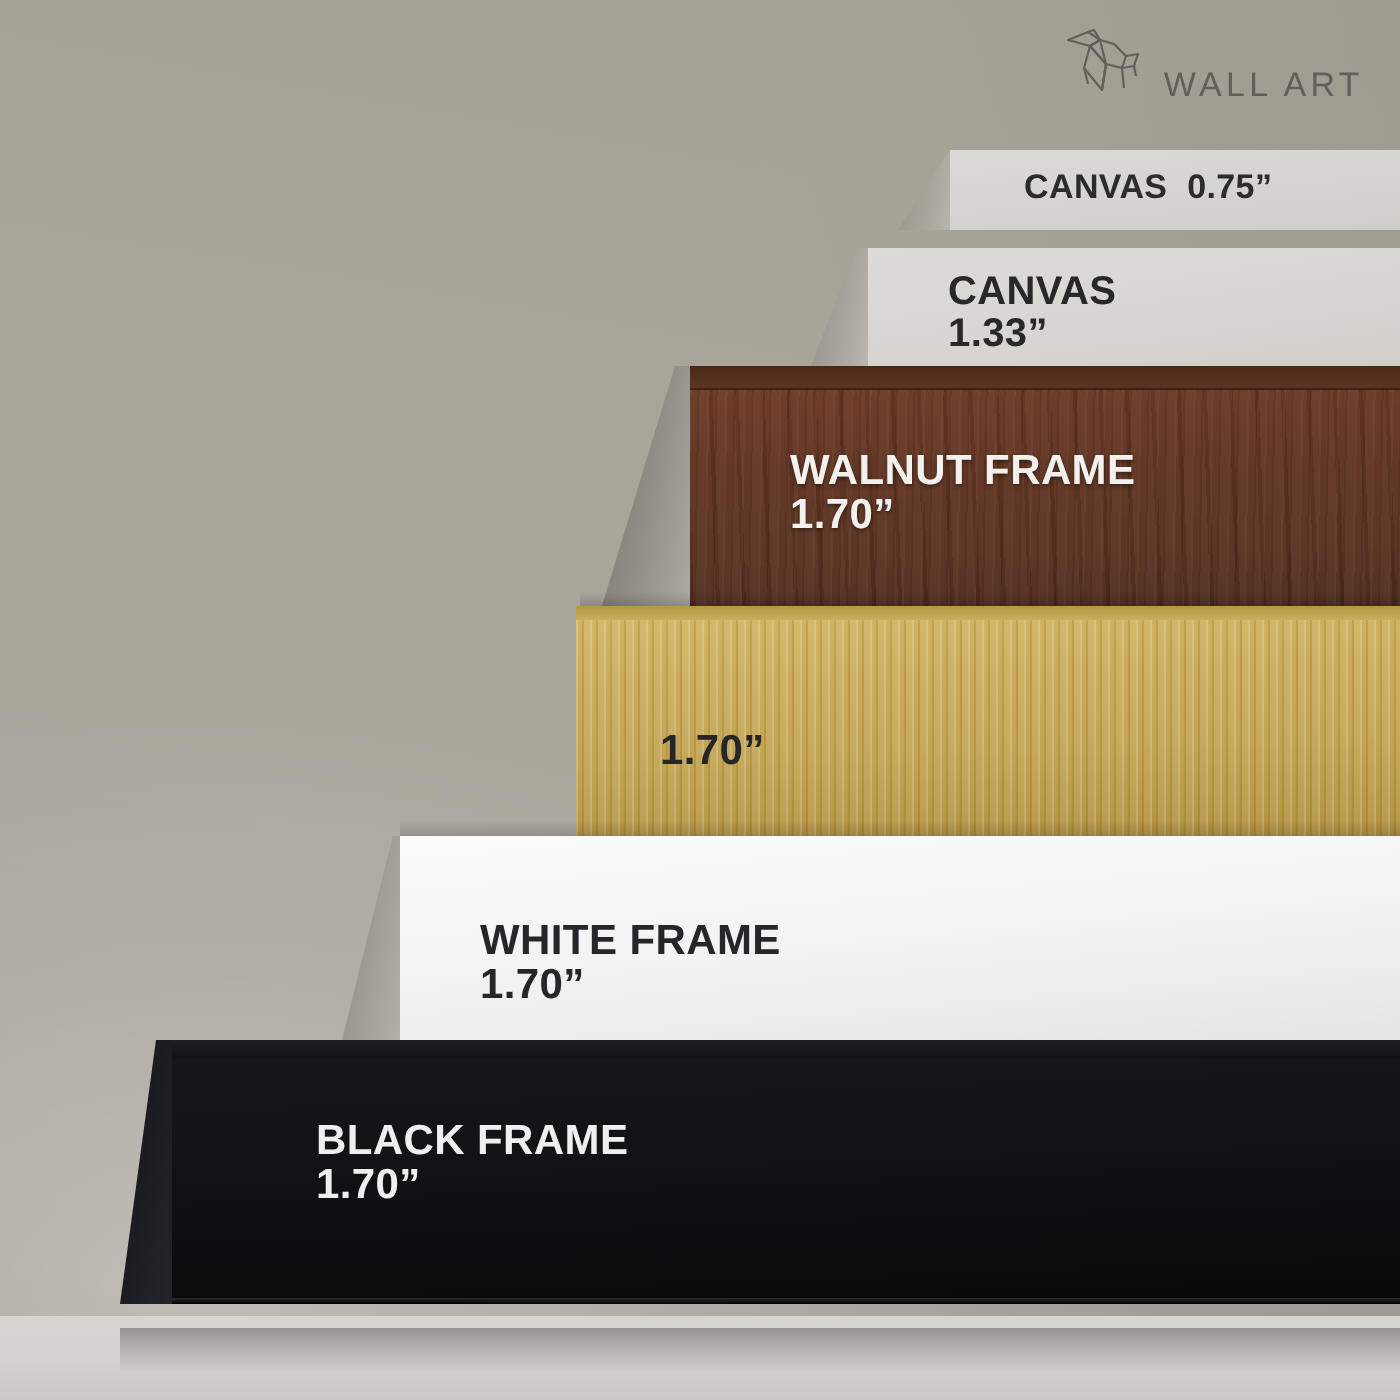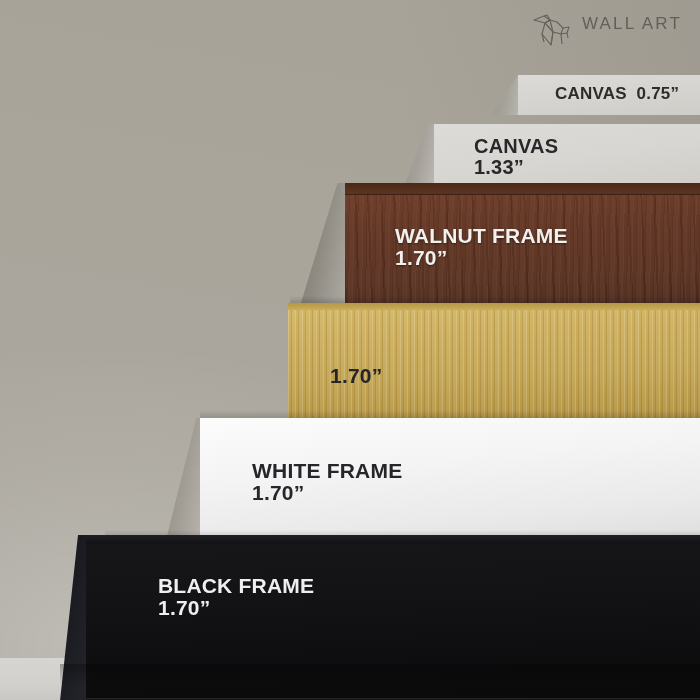--- a/index.html
+++ b/index.html
@@ -60,21 +60,21 @@
   .slab .label {
     position: absolute;
     font-weight: bold;
     letter-spacing: 0.2px;
     line-height: 1.06;
     white-space: pre;
   }
 
   
   #canvas075 {
-    top: 75px; height: 40px; width: 182px;
+    top: 75px; height: 40px; width: 225px;
   }
   #canvas075 .face {
     background: linear-gradient(175deg, #dbdad6 0%, #d6d4d0 50%, #cfcdc8 100%);
   }
   #canvas075 .side {
     left: -26px; width: 30px;
     background: linear-gradient(100deg, #98948c 0%, #a8a59d 55%, #bdbab3 100%);
     clip-path: polygon(86% 0%, 100% 0%, 100% 100%, 0% 100%);
   }
   #canvas075 .label {
@@ -160,26 +160,26 @@
   }
   #white .face {
     background: linear-gradient(175deg, #fcfcfc 0%, #f4f4f5 38%, #eaeaeb 74%, #dededf 100%);
   }
   #white .side {
     left: -34px; width: 38px;
     background: linear-gradient(100deg, #8d8a82 0%, #a09c94 48%, #bab6af 100%);
     clip-path: polygon(80% 0%, 100% 0%, 100% 100%, 0% 100%);
   }
   #white .label {
-    left: 40px; top: 42px; font-size: 21px; color: #26262a; margin-left: 12px;
+    left: 40px; top: 42px; font-size: 21px; color: #26262a;
   }
 
   
   #black {
-    top: 535px; height: 166px; width: 614px;
+    top: 520px; height: 132px; width: 614px;
   }
   #black .face {
     background: linear-gradient(178deg, #17171a 0%, #131316 38%, #0e0e10 70%, #090909 100%);
   }
   #black .bevel {
     height: 9px;
     background: linear-gradient(180deg, #202024 0%, #121215 100%);
   }
   #black .side {
     left: -26px; width: 30px;
@@ -228,21 +228,21 @@
   }
   #ln-life    { font-size: 102px; }
   #ln-has     { font-size: 76px;  margin-left: 28px; }
   #ln-options { font-size: 62px;  margin-left: 14px; }
 
   
   #brand {
     position: absolute;
     right: 18px; top: 14px;
     display: flex;
-    align-items: flex-start;
+    align-items: flex-end;
     gap: 9px;
     opacity: 0.62;
   }
   #brand .brand-text {
     color: #3b3a36;
     font-size: 17px;
     letter-spacing: 2.2px;
     font-family: "Liberation Sans Narrow", "Liberation Sans", sans-serif;
   }
 </style>

